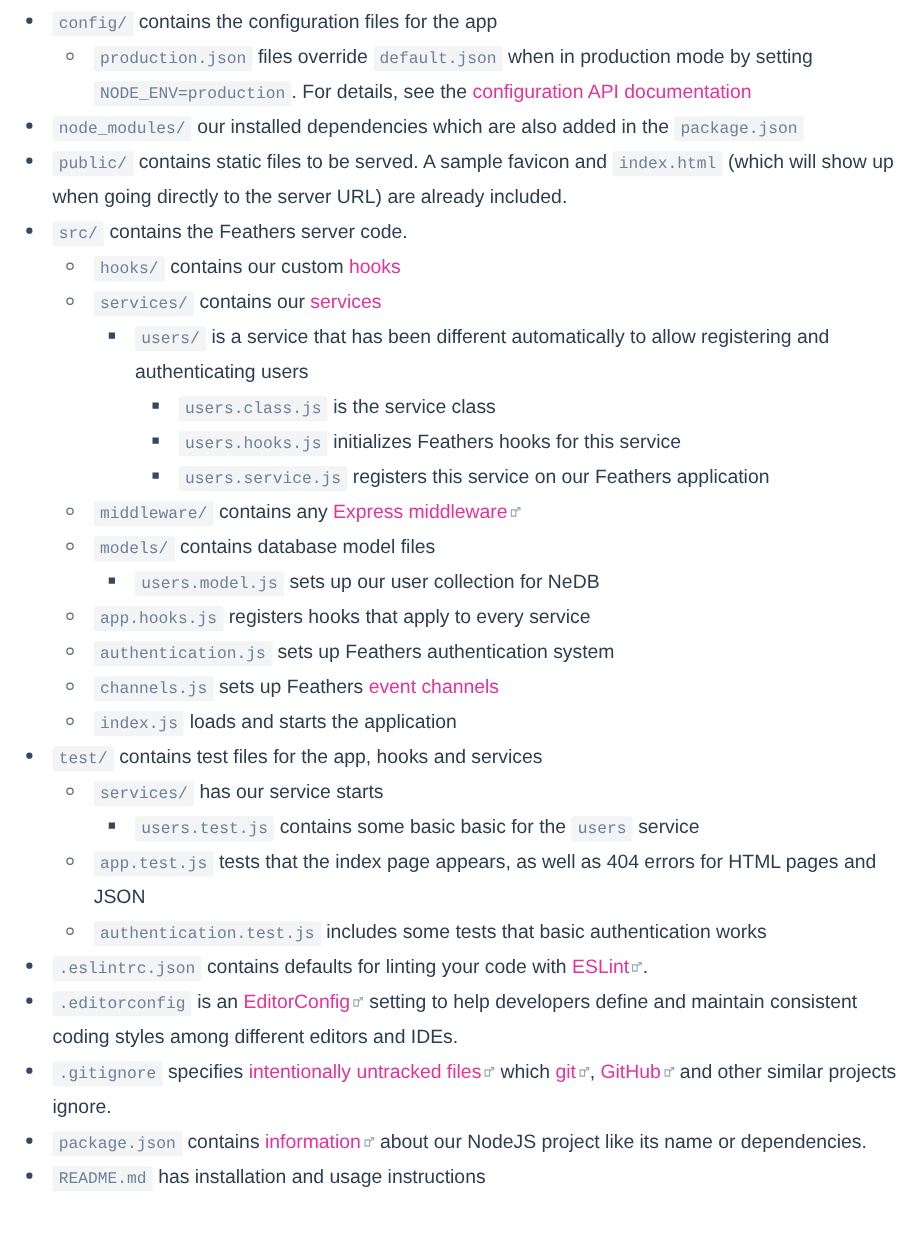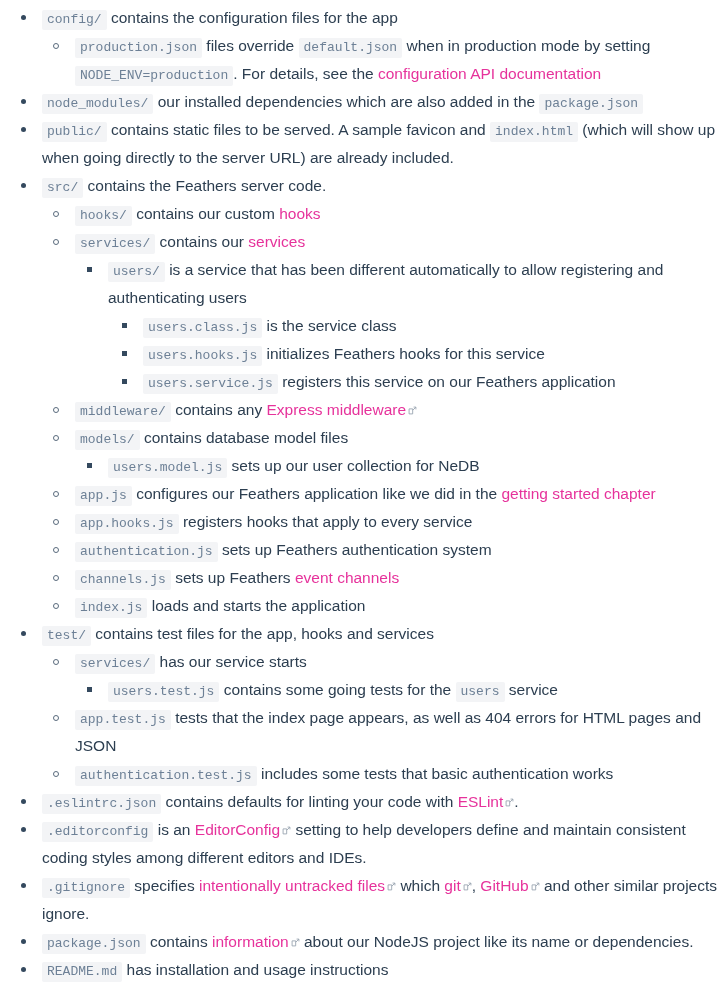--- a/index.html
+++ b/index.html
@@ -206,26 +206,20 @@
           <span class="txt">contains database model files</span>
           <ul class="lvl3">
             <li class="b-square">
               <span class="bullet"></span>
               <code>users.model.js</code>
               <span class="txt">sets up our user collection for NeDB</span>
             </li>
           </ul>
         </li>
 
-        <li class="b-circle">
-          <span class="bullet"></span>
-          <code>app.js</code>
-          <span class="txt">configures our Feathers application like we did in the</span>
-          <a class="lnk">getting started chapter</a>
-        </li>
 
         <li class="b-circle">
           <span class="bullet"></span>
           <code>app.hooks.js</code>
           <span class="txt">registers hooks that apply to every service</span>
         </li>
 
         <li class="b-circle">
           <span class="bullet"></span>
           <code>authentication.js</code>
@@ -255,21 +249,21 @@
 
       <ul class="lvl2">
         <li class="b-circle">
           <span class="bullet"></span>
           <code>services/</code>
           <span class="txt">has our service starts</span>
           <ul class="lvl3">
             <li class="b-square">
               <span class="bullet"></span>
               <code>users.test.js</code>
-              <span class="txt">contains some going tests for the</span>
+              <span class="txt">contains some basic basic for the</span>
               <code>users</code>
               <span class="txt">service</span>
             </li>
           </ul>
         </li>
         <li class="b-circle">
           <span class="bullet"></span>
           <code>app.test.js</code>
           <span class="txt">tests that the index page appears, as well as 404 errors for HTML pages and JSON</span>
         </li>

